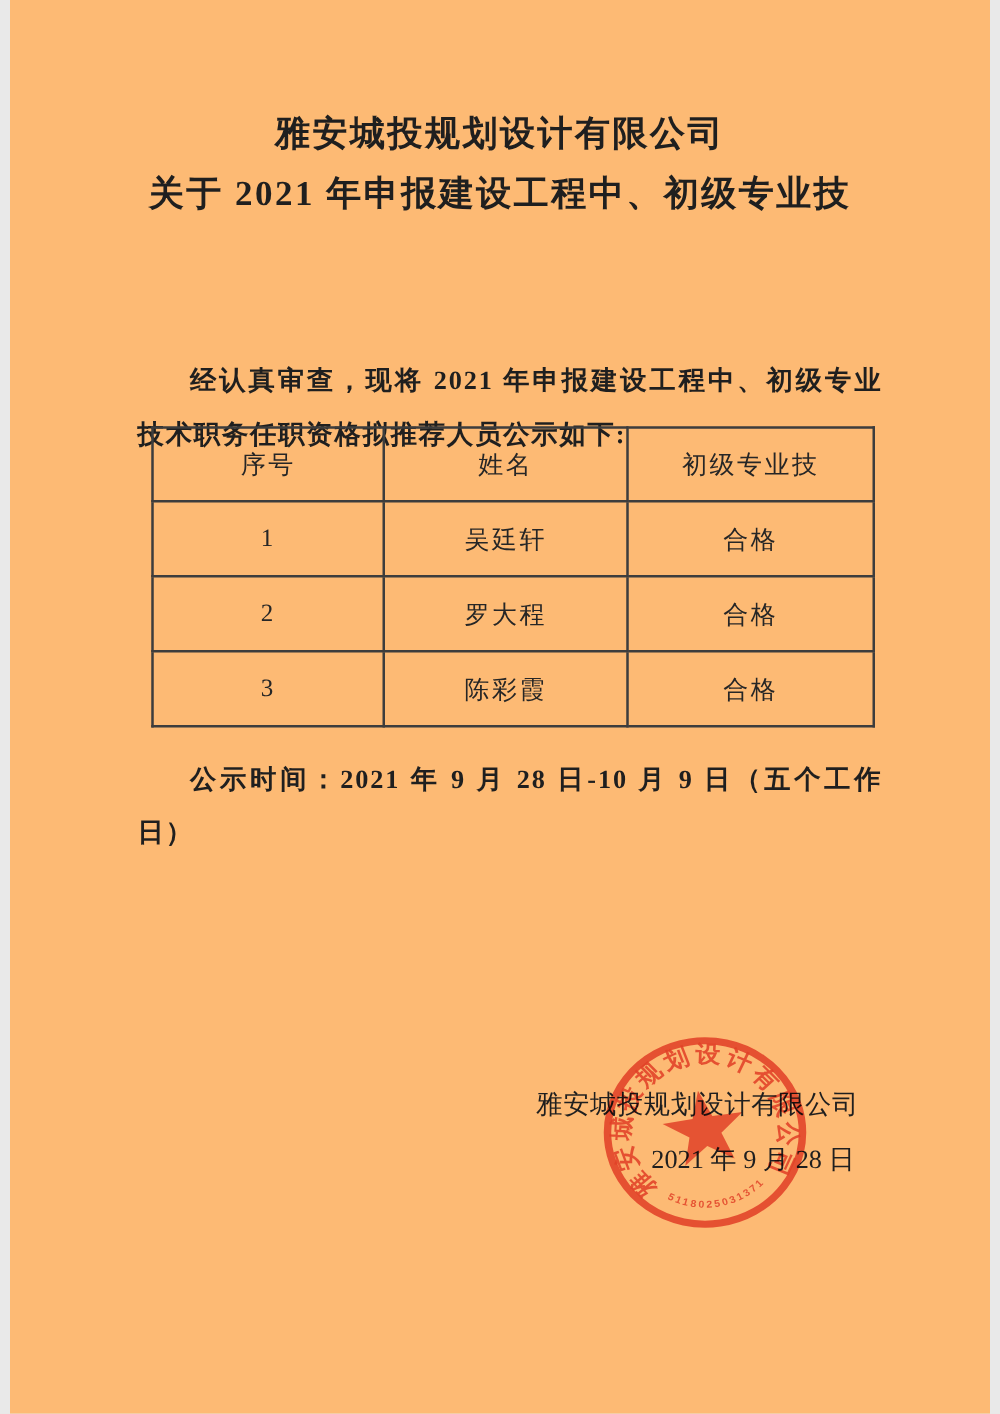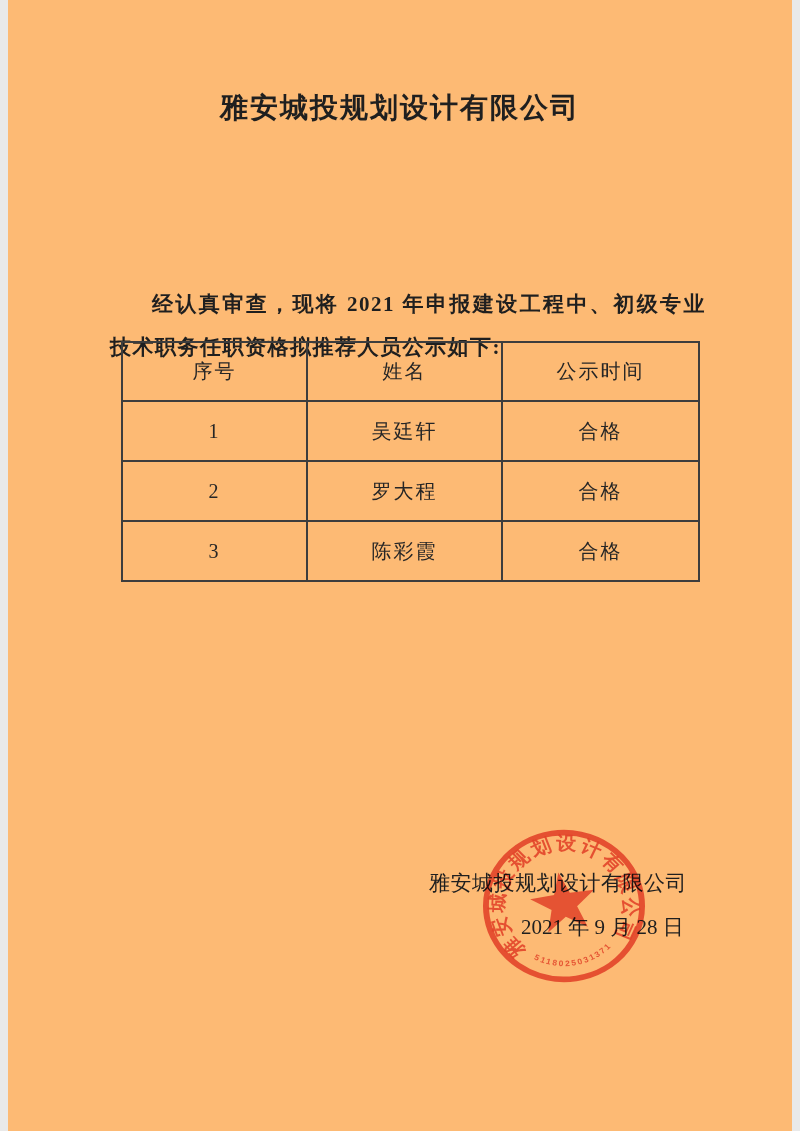--- a/index.html
+++ b/index.html
@@ -66,35 +66,36 @@
   }
   .stamp svg{width:100%;height:100%;}
 </style>
 </head>
 <body>
 
 <div class="page">
 
   <div class="title">
     <span class="t-line">雅安城投规划设计有限公司</span>
+    <span class="t-line">关于 2021 年申报建设工程中、初级专业技</span>
   </div>
 
   <p class="para para-intro indent">经认真审查，现将 2021 年申报建设工程中、初级专业技术职务任职资格拟推荐人员公示如下:</p>
 
   <table class="candidates">
     <colgroup>
       <col style="width:185px">
         <col style="width:195px">
         <col style="width:197px">
     </colgroup>
     <thead>
       <tr>
         <th>序号</th>
         <th>姓名</th>
-        <th>公示时间</th>
+        <th>初级专业技</th>
       </tr>
     </thead>
     <tbody>
       <tr>
         <td>1</td>
         <td>吴廷轩</td>
         <td>合格</td>
       </tr>
       <tr>
         <td>2</td>
@@ -102,20 +103,21 @@
         <td>合格</td>
       </tr>
       <tr>
         <td>3</td>
         <td>陈彩霞</td>
         <td>合格</td>
       </tr>
     </tbody>
   </table>
 
+  <p class="para para-period indent">公示时间：2021 年 9 月 28 日-10 月 9 日（五个工作日）</p>
 
 
   <div class="sig-company">雅安城投规划设计有限公司</div>
   <div class="sig-date">2021 年 9 月 28 日</div>
 
   <div class="stamp">
     <svg viewBox="-100 -100 200 200" preserveAspectRatio="none">
       <defs>
         <path id="arcCompany" d="M -42.43,42.43 A 60,60 0 1 1 42.43,42.43" fill="none"></path>
         <path id="arcNumber" d="M -41.14,49.03 A 64,64 0 0 0 41.14,49.03" fill="none"></path>

